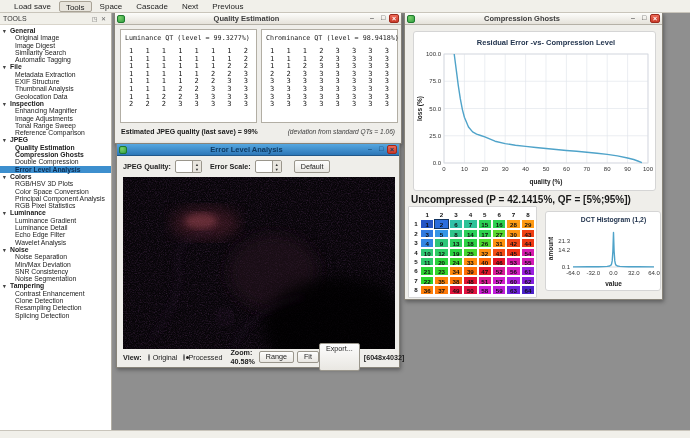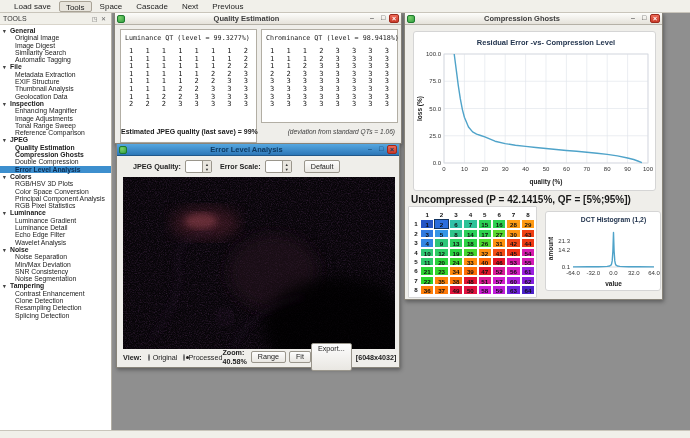--- a/index.html
+++ b/index.html
@@ -140,21 +140,21 @@
 <div class="bottomstrip"></div>
 
 <div class="win" style="left:114px;top:12px;width:288px;height:132px;">
   <div class="titlebar">
     <span class="win-icon"></span>
     <span class="ttl">Quality Estimation</span>
     <span class="tb-btn">–</span>
     <span class="tb-btn">□</span>
     <span class="tb-btn close">×</span>
   </div>
-  <div class="groupbox" style="left:5px;top:16px;width:137px;height:114px;">
+  <div class="groupbox" style="left:5px;top:16px;width:137px;height:94px;">
     <div class="qt-head">Luminance QT (level = 99.3277%)</div>
     <div class="qt-table">
         <div class="qt-row">
           <span>1</span>
           <span>1</span>
           <span>1</span>
           <span>1</span>
           <span>1</span>
           <span>1</span>
           <span>1</span>
@@ -325,21 +325,21 @@
 
 <div class="win" style="left:116px;top:143px;width:284px;height:225px;z-index:30;">
   <div class="titlebar active">
     <span class="win-icon"></span>
     <span class="ttl">Error Level Analysis</span>
     <span class="tb-btn">–</span>
     <span class="tb-btn">□</span>
     <span class="tb-btn close">×</span>
   </div>
   <div class="ela-toolbar">
-    <span class="lbl" style="margin-left:12px;text-align:right;">JPEG Quality:</span>
+    <span class="lbl" style="margin-left:2px;text-align:right;">JPEG Quality:</span>
     <span class="spin">
       <span class="val">75</span>
       <span class="arrows">
           <span>▲</span>
           <span>▼</span>
         </span>
     </span>
     <span class="lbl" style="margin-left:4px;">Error Scale:</span>
     <span class="spin">
       <span class="val">20</span>
@@ -380,21 +380,21 @@
       <path d="M110,170 Q130,130 180,120" stroke="#3a2248" stroke-width="1.5" fill="none" opacity="0.4" filter="url(#bl2)"></path>
       <circle cx="102" cy="140" r="7" fill="none" stroke="#55305e" stroke-width="1.5" opacity="0.5" filter="url(#bl2)"></circle>
     </svg>
   </div>
   <div class="ela-view">
     <span class="lbl" style="margin-left:4px;">View:</span>
     <span class="radio"></span>
     <span class="rlabel">Original</span>
     <span class="radio sel"></span>
     <span class="rlabel">Processed</span>
-    <span class="lbl" style="">Zoom: 40.58%</span>
+    <span class="lbl" style="margin-left:8px;">Zoom: 40.58%</span>
     <span class="btn" style="margin-left:4px;height:12px;line-height:10px;">Range</span>
     <span class="btn" style="margin-left:3px;height:12px;line-height:10px;">Fit</span>
     <span style="flex:1;"></span>
     <span class="btn" style="height:28px;line-height:10px;">Export...</span>
     <span class="lbl" style="margin:0 4px;">[6048x4032]</span>
   </div>
 </div>
 
 <div class="win" style="left:404px;top:12px;width:259px;height:288px;">
   <div class="titlebar">

